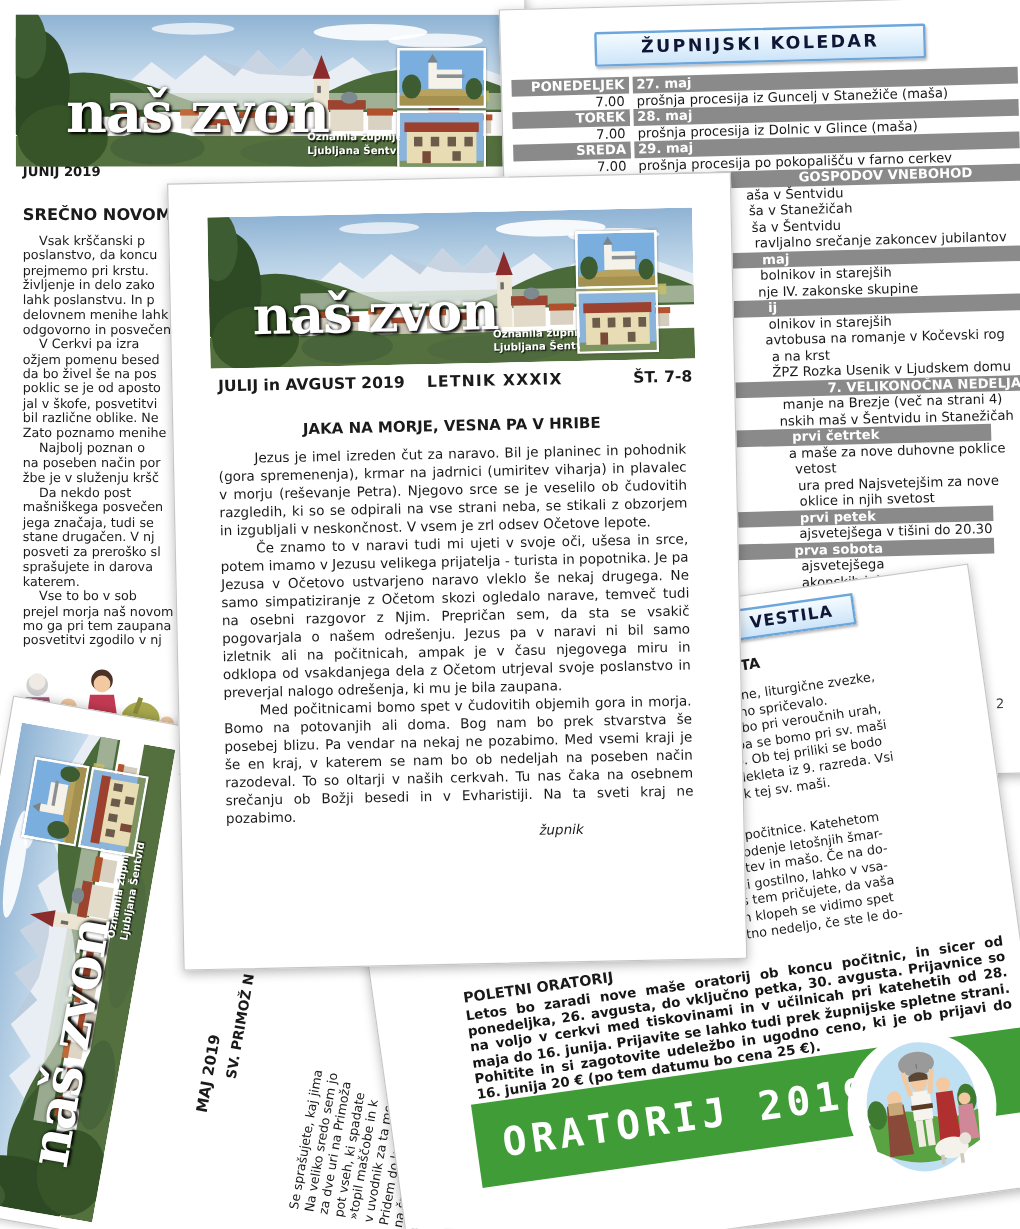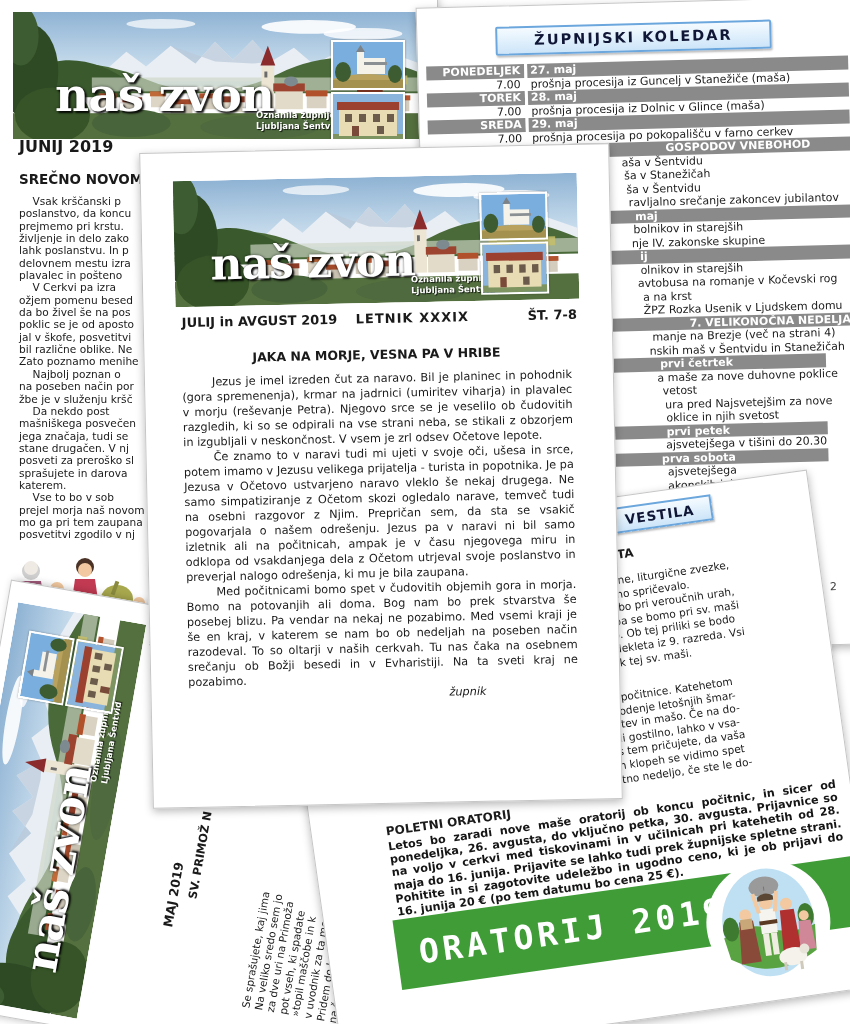--- a/index.html
+++ b/index.html
@@ -10,21 +10,21 @@
   .masthead{position:absolute;overflow:hidden;}
   .pano-art{position:absolute;inset:0;}
   .pano-art svg{display:block;width:100%;height:100%;}
   .logo{position:absolute;font-family:"DejaVu Serif","Liberation Serif",serif;font-weight:bold;color:#fff;
         letter-spacing:-1px;text-shadow:2px 2px 2px rgba(0,0,0,.9),0 0 3px rgba(0,0,0,.6);line-height:.9;}
   .mast-sub{position:absolute;color:#fff;font-weight:bold;font-size:8.5px;line-height:1.25;
         text-shadow:1px 1px 1px rgba(0,0,0,.8);}
   .inset{position:absolute;border:2px solid #fff;box-shadow:0 0 2px rgba(0,0,0,.4);overflow:hidden;}
   .inset svg{display:block;width:100%;height:100%;}
   
-  .issue-date{position:absolute;font-weight:bold;font-size:16px;}
+  .issue-date{position:absolute;font-weight:bold;font-size:11px;}
   .art-title{position:absolute;font-weight:bold;}
   .line-block{position:absolute;}
   .line-block div{white-space:nowrap;}
   
   #page-junij .line-block{font-size:10.6px;line-height:12.35px;}
   
   #page-julij .meta{position:absolute;font-size:13px;font-weight:bold;white-space:nowrap;}
   #page-julij .body{position:absolute;font-size:11.3px;line-height:15px;text-align:justify;}
   #page-julij .body p{margin:0;text-indent:30px;}
   #page-julij .sig{text-align:right;padding-right:92px;font-style:italic;text-indent:0;margin-top:14px;}
@@ -150,22 +150,22 @@
       </div>
   </div>
   <div class="issue-date" style="left:28px;top:142px;">JUNIJ 2019</div>
   <div class="art-title" style="left:28px;top:176px;font-size:13.5px;">SREČNO NOVOMAŠN</div>
   <div class="line-block" style="left:28px;top:200px;width:150px;">
       <div>&nbsp;&nbsp;&nbsp;&nbsp;Vsak krščanski p</div>
       <div>poslanstvo, da koncu</div>
       <div>prejmemo pri krstu.</div>
       <div>življenje in delo zako</div>
       <div>lahk poslanstvu. In p</div>
-      <div>delovnem mestu izra</div>
-      <div>plavalec in pošteno</div>
+      <div>delovnem menihe lahk</div>
+      <div>odgovorno in posvečen</div>
       <div>&nbsp;&nbsp;&nbsp;&nbsp;V Cerkvi pa izra</div>
       <div>ožjem pomenu besed</div>
       <div>da bo živel še na pos</div>
       <div>poklic se je od aposto</div>
       <div>jal v škofe, posvetitvi</div>
       <div>bil različne oblike. Ne</div>
       <div>Zato poznamo menihe</div>
       <div>&nbsp;&nbsp;&nbsp;&nbsp;Najbolj poznan o</div>
       <div>na poseben način por</div>
       <div>žbe je v služenju kršč</div>

